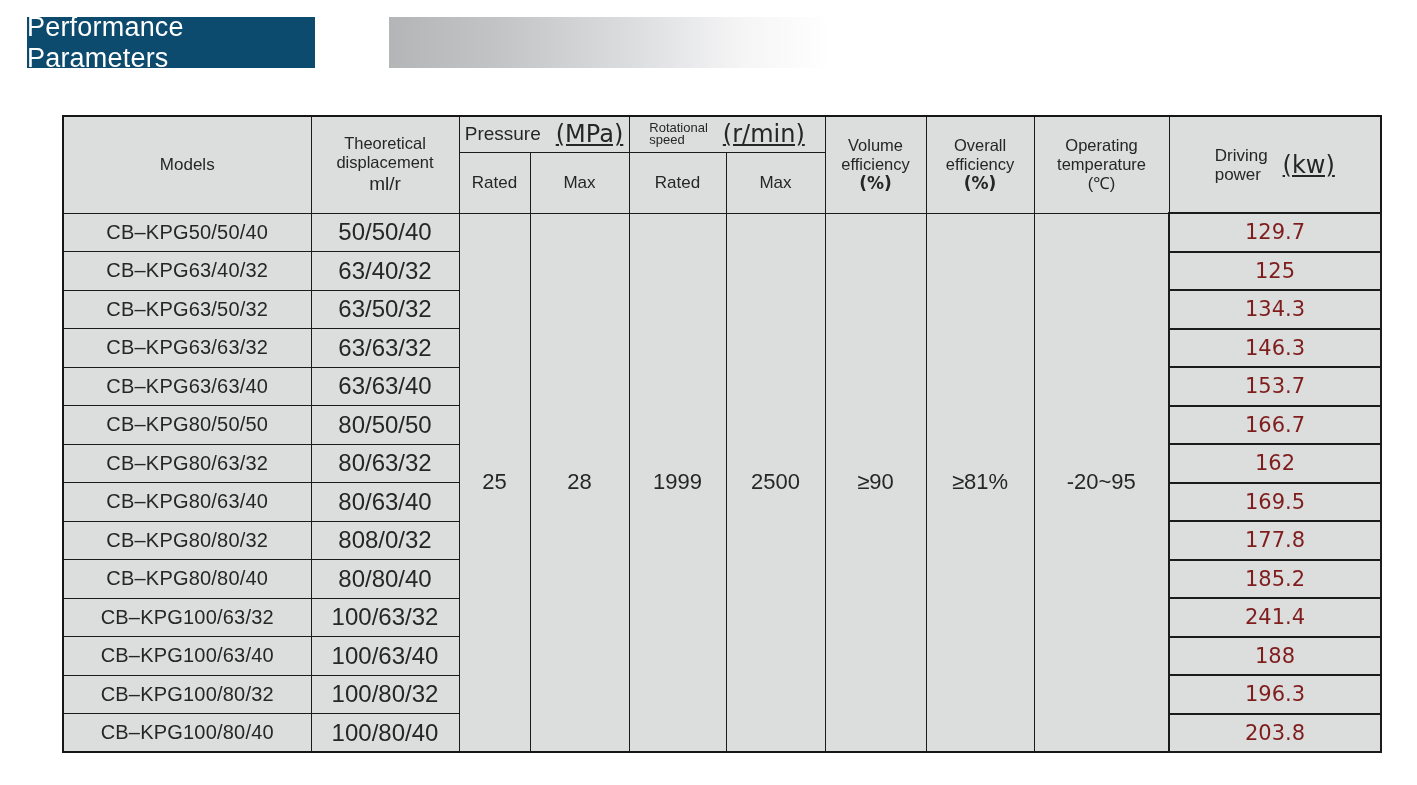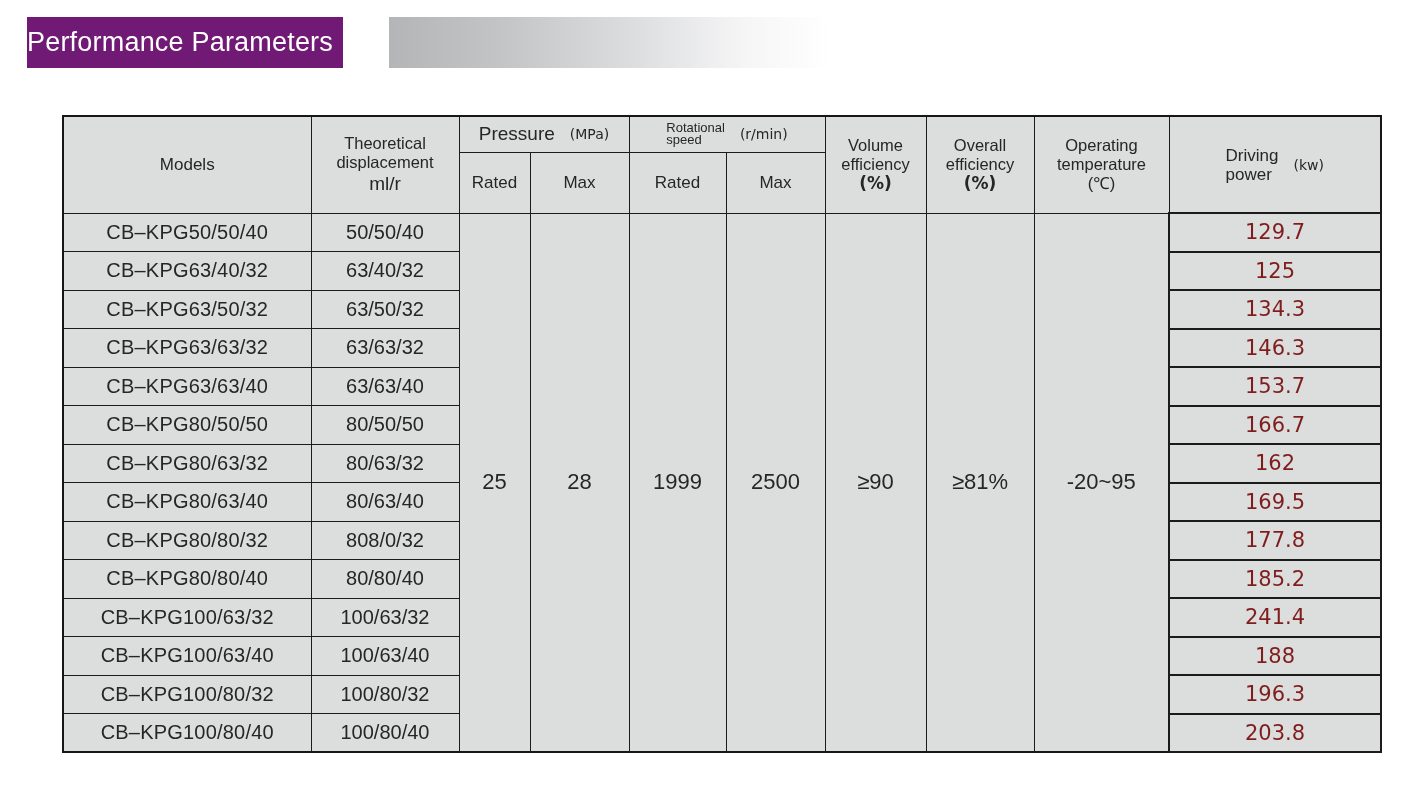--- a/index.html
+++ b/index.html
@@ -3,22 +3,22 @@
 <meta charset="utf-8">
 <style>
   * { margin:0; padding:0; box-sizing:border-box; }
   html,body { background:#ffffff; }
   .page {
     position:relative; width:1417px; height:785px; background:#ffffff;
     font-family:"Liberation Sans", sans-serif; color:#222;
     overflow:hidden;
   }
   .banner {
-    position:absolute; left:27px; top:17px; width:316px; height:51px;
-    background:#701a75; color:#ffffff; display:flex; align-items:center; justify-content:flex-start;
+    position:absolute; left:27px; top:17px; width:288px; height:51px;
+    background:#0c4a6e; color:#ffffff; display:flex; align-items:center; justify-content:flex-end;
     font-size:27px; letter-spacing:.2px;
   }
   .banner-gradient {
     position:absolute; left:389px; top:17px; width:442px; height:51px;
     background:linear-gradient(to right,#b4b5b7 0%,#c3c4c6 25%,#dcdddf 55%,#f5f5f6 80%,#ffffff 100%);
   }
   table.spec {
     position:absolute; left:62px; top:115px; width:1318px;
     border-collapse:collapse; table-layout:fixed;
     background:#dcdddd;
@@ -31,25 +31,25 @@
   thead tr.h1 th { height:36px; }
   thead tr.h2 th { height:61px; font-size:17px; }
   th.models-h { font-size:17px; }
   .hline { display:block; font-size:16.5px; line-height:19px; }
   .hline-lg { display:block; font-size:19px; line-height:24px; }
   .grp { display:flex; align-items:center; justify-content:center; gap:15px; font-size:19px; }
   .stack2 { display:inline-block; text-align:left; font-size:13px; line-height:12px; }
   .stack2 span { display:block; }
   .stack17 { display:inline-block; text-align:left; font-size:17px; line-height:19px; }
   .stack17 span { display:block; }
-  .unit { font-family:"DejaVu Sans", sans-serif; font-size:14px; }
+  .unit { font-family:"DejaVu Sans", sans-serif; font-size:24px;text-decoration:underline; }
   .unit-bold { font-family:"DejaVu Sans", sans-serif; font-weight:bold; font-size:17px; }
   tbody td { height:38.5px; font-size:20px; }
   tbody td.model-cell { font-size:20px; letter-spacing:.2px; }
-  tbody td.disp-cell { font-size:20px; }
+  tbody td.disp-cell { font-size:24px; }
   tbody td.merged-cell { font-size:22px; }
   tbody td.power-cell {
     font-family:"DejaVu Sans", sans-serif; font-size:21px; color:#7f1d1d;
     border-width:2.5px; border-left-width:2px;
   }
 </style>
 </head>
 <body>
 
 <div class="page">

